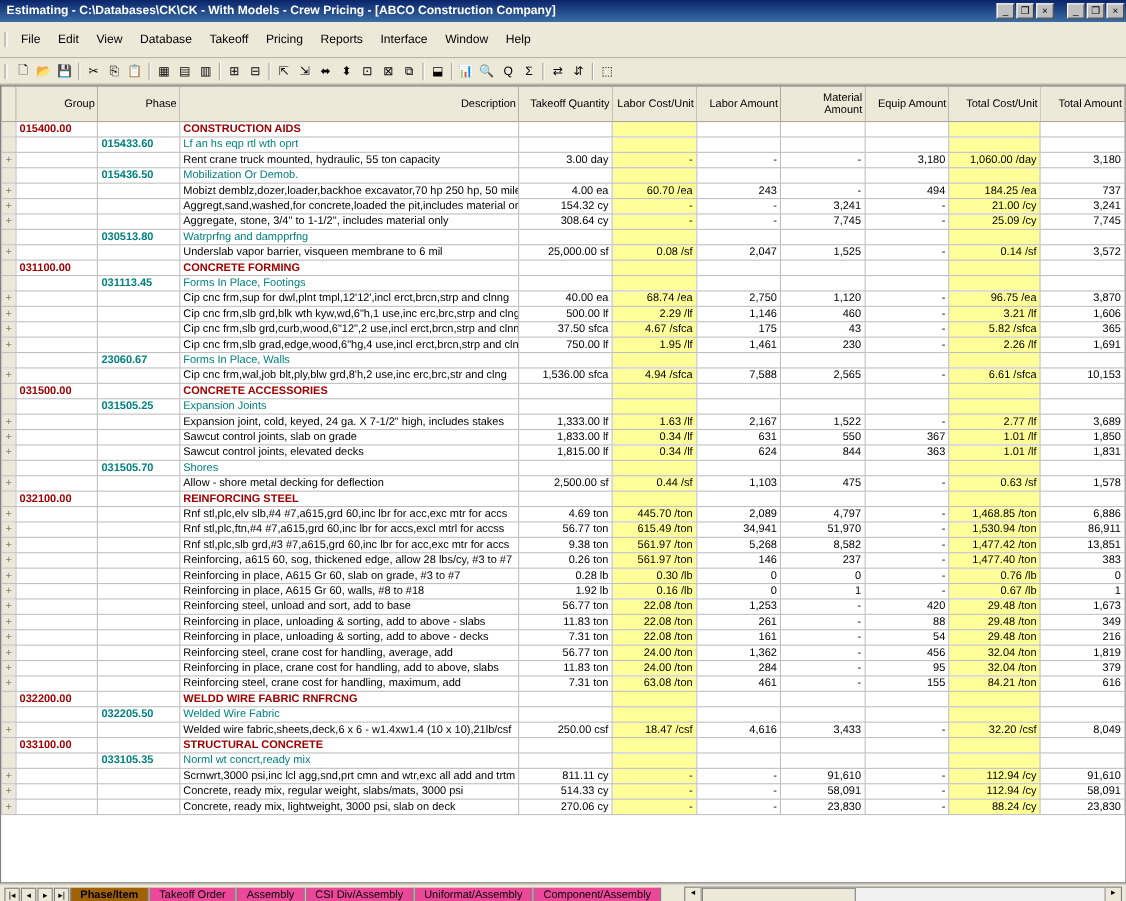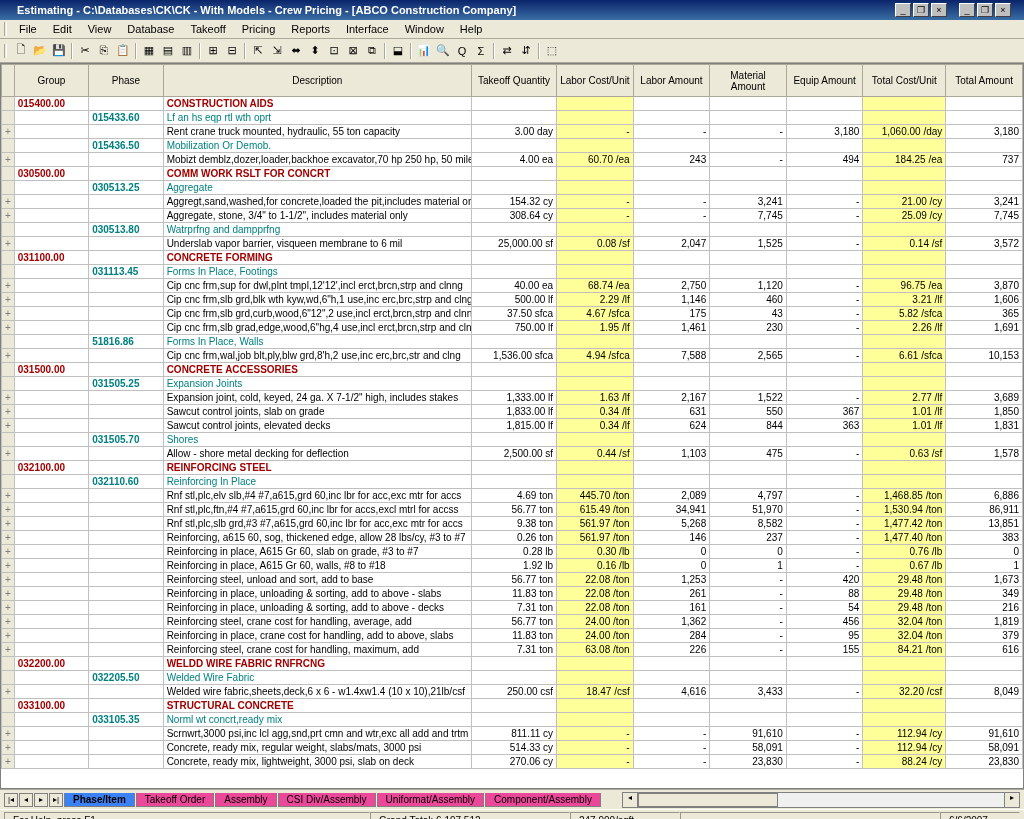--- a/index.html
+++ b/index.html
@@ -1,29 +1,29 @@
 <!DOCTYPE html>
 <html><head>
 <meta charset="utf-8">
 <style>
 * { box-sizing: border-box; margin: 0; padding: 0; }
 body { font-family: "MS Sans Serif", Tahoma, Arial, sans-serif; font-size: 11px; background: #ece9d8; width: 1024px; height: 819px; overflow: hidden; color: #000; }
-.titlebar { background: linear-gradient(to bottom, #0a246a, #3a6ea5); color: #fff; height: 20px; display: flex; align-items: center; justify-content: space-between; padding: 0 13px; }
+.titlebar { background: linear-gradient(to bottom, #0a246a, #3a6ea5); color: #fff; height: 20px; display: flex; align-items: center; justify-content: space-between; padding: 0 2px; }
 .titlebar-text { font-weight: bold; font-size: 11px; padding-left: 4px; }
 .titlebar-buttons { display: flex; gap: 2px; }
 .titlebar-btn { width: 16px; height: 14px; background: #c0c0c0; border: 1px solid #fff; border-right-color: #404040; border-bottom-color: #404040; font-size: 9px; text-align: center; line-height: 12px; cursor: pointer; color: #000; font-family: Arial; }
-.menubar { background: #ece9d8; height: 19px; display: flex; align-items: center; padding: 0 4px; border-bottom: 1px solid #aca899; }
+.menubar { background: #ece9d8; height: 33px; display: flex; align-items: center; padding: 0 4px; border-bottom: 1px solid #aca899; }
 .menu-item { padding: 2px 8px; cursor: pointer; }
 .menu-gripper { display: inline-block; width: 3px; height: 14px; border-left: 1px solid #aca899; border-right: 1px solid #fff; margin-right: 4px; }
 .toolbar { background: #ece9d8; height: 24px; display: flex; align-items: center; padding: 2px 4px; border-bottom: 1px solid #aca899; gap: 1px; }
 .tb-btn { width: 18px; height: 18px; border: 1px solid transparent; cursor: pointer; display: flex; align-items: center; justify-content: center; font-size: 11px; }
 .tb-sep { width: 2px; height: 16px; border-left: 1px solid #aca899; border-right: 1px solid #fff; margin: 0 2px; }
 .grid-wrap { height: 726px; overflow: auto; background: #fff; border: 1px solid #808080; position: relative; }
 table.grid { border-collapse: collapse; width: 100%; table-layout: fixed; }
-table.grid th { background: #ece9d8; border: 1px solid #aca899; padding: 4px 2px; font-weight: normal; font-size: 10px; text-align: center; height: 32px; position: sticky; top: 0; z-index: 5; }
+table.grid th { background: #ece9d8; border: 1px solid #aca899; padding: 4px 2px; font-weight: normal; font-size: 10px; text-align: right; height: 32px; position: sticky; top: 0; z-index: 5; }
 table.grid td { border: 1px solid #c0c0c0; padding: 1px 3px; font-size: 10px; height: 14px; white-space: nowrap; overflow: hidden; }
 .row-hdr { background: #ece9d8; border: 1px solid #aca899; width: 12px; text-align: center; font-size: 7px; color: #808080; }
 .col-group { width: 70px; }
 .col-phase { width: 70px; }
 .col-desc { width: 290px; }
 .col-qty { width: 80px; }
 .col-labor-cu { width: 72px; }
 .col-labor-amt { width: 72px; }
 .col-mat-amt { width: 72px; }
 .col-equip-amt { width: 72px; }
@@ -31,21 +31,21 @@
 .col-total-amt { width: 72px; }
 .group-code { color: #a00000; font-weight: bold; }
 .phase-code { color: #008080; font-weight: bold; }
 .level1 { color: #a00000; font-weight: bold; }
 .level2 { color: #008080; font-weight: normal; }
 .num { text-align: right; }
 .hl { background: #ffff99; }
 .tabs-bar { background: #ece9d8; height: 20px; display: flex; align-items: center; border-top: 1px solid #aca899; padding: 0 4px; }
 .tab-nav { width: 14px; height: 14px; background: #ece9d8; border: 1px solid #808080; font-size: 8px; text-align: center; cursor: pointer; margin-right: 1px; line-height: 12px; }
 .sheet-tab { padding: 1px 8px; border: 1px solid #808080; border-top: none; background: #fff; font-size: 10px; cursor: pointer; margin-right: 1px; }
-.sheet-tab.active { font-weight: bold; background: #3b82f6; }
+.sheet-tab.active { font-weight: bold; background: #a16207; }
 .sheet-tab.inactive { background: #ec4899; }
 .hscroll { flex: 1; height: 16px; margin-left: 20px; display: flex; }
 .hscroll-btn { width: 16px; height: 16px; background: #ece9d8; border: 1px solid #808080; font-size: 8px; text-align: center; }
 .hscroll-track { flex: 1; background: #f0f0f0; border-top: 1px solid #808080; border-bottom: 1px solid #808080; position: relative; }
 .hscroll-thumb { position: absolute; left: 0; width: 140px; height: 100%; background: #ece9d8; border: 1px solid #808080; }
 .statusbar { background: #ece9d8; height: 20px; display: flex; align-items: center; border-top: 1px solid #fff; padding: 0 4px; font-size: 10px; }
 .status-cell { border: 1px inset #ece9d8; padding: 1px 8px; height: 16px; line-height: 14px; }
 .status-flex { flex: 1; }
 </style>
 </head>
@@ -206,46 +206,20 @@
           <td class="">Mobizt demblz,dozer,loader,backhoe excavator,70 hp 250 hp, 50 miles</td>
           <td class="num">4.00  ea</td>
           <td class="num hl">60.70  /ea</td>
           <td class="num">243</td>
           <td class="num">-</td>
           <td class="num">494</td>
           <td class="num hl">184.25  /ea</td>
           <td class="num">737</td>
         </tr>
         <tr>
-          <td class="row-hdr"></td>
-          <td class="group-code">030500.00</td>
-          <td class=""></td>
-          <td class="level1">COMM WORK RSLT FOR CONCRT</td>
-          <td class="num"></td>
-          <td class="num hl"></td>
-          <td class="num"></td>
-          <td class="num"></td>
-          <td class="num"></td>
-          <td class="num hl"></td>
-          <td class="num"></td>
-        </tr>
-        <tr>
-          <td class="row-hdr"></td>
-          <td class=""></td>
-          <td class="phase-code">030513.25</td>
-          <td class="level2">Aggregate</td>
-          <td class="num"></td>
-          <td class="num hl"></td>
-          <td class="num"></td>
-          <td class="num"></td>
-          <td class="num"></td>
-          <td class="num hl"></td>
-          <td class="num"></td>
-        </tr>
-        <tr>
           <td class="row-hdr">+</td>
           <td class=""></td>
           <td class=""></td>
           <td class="">Aggregt,sand,washed,for concrete,loaded the pit,includes material only</td>
           <td class="num">154.32  cy</td>
           <td class="num hl">-</td>
           <td class="num">-</td>
           <td class="num">3,241</td>
           <td class="num">-</td>
           <td class="num hl">21.00  /cy</td>
@@ -364,21 +338,21 @@
           <td class="num hl">1.95  /lf</td>
           <td class="num">1,461</td>
           <td class="num">230</td>
           <td class="num">-</td>
           <td class="num hl">2.26  /lf</td>
           <td class="num">1,691</td>
         </tr>
         <tr>
           <td class="row-hdr"></td>
           <td class=""></td>
-          <td class="phase-code">51816.86</td>
+          <td class="phase-code">23060.67</td>
           <td class="level2">Forms In Place, Walls</td>
           <td class="num"></td>
           <td class="num hl"></td>
           <td class="num"></td>
           <td class="num"></td>
           <td class="num"></td>
           <td class="num hl"></td>
           <td class="num"></td>
         </tr>
         <tr>
@@ -492,33 +466,20 @@
           <td class="level1">REINFORCING STEEL</td>
           <td class="num"></td>
           <td class="num hl"></td>
           <td class="num"></td>
           <td class="num"></td>
           <td class="num"></td>
           <td class="num hl"></td>
           <td class="num"></td>
         </tr>
         <tr>
-          <td class="row-hdr"></td>
-          <td class=""></td>
-          <td class="phase-code">032110.60</td>
-          <td class="level2">Reinforcing In Place</td>
-          <td class="num"></td>
-          <td class="num hl"></td>
-          <td class="num"></td>
-          <td class="num"></td>
-          <td class="num"></td>
-          <td class="num hl"></td>
-          <td class="num"></td>
-        </tr>
-        <tr>
           <td class="row-hdr">+</td>
           <td class=""></td>
           <td class=""></td>
           <td class="">Rnf stl,plc,elv slb,#4 #7,a615,grd 60,inc lbr for acc,exc mtr for accs</td>
           <td class="num">4.69  ton</td>
           <td class="num hl">445.70  /ton</td>
           <td class="num">2,089</td>
           <td class="num">4,797</td>
           <td class="num">-</td>
           <td class="num hl">1,468.85  /ton</td>
@@ -654,21 +615,21 @@
           <td class="num hl">32.04  /ton</td>
           <td class="num">379</td>
         </tr>
         <tr>
           <td class="row-hdr">+</td>
           <td class=""></td>
           <td class=""></td>
           <td class="">Reinforcing steel, crane cost for handling, maximum, add</td>
           <td class="num">7.31  ton</td>
           <td class="num hl">63.08  /ton</td>
-          <td class="num">226</td>
+          <td class="num">461</td>
           <td class="num">-</td>
           <td class="num">155</td>
           <td class="num hl">84.21  /ton</td>
           <td class="num">616</td>
         </tr>
         <tr>
           <td class="row-hdr"></td>
           <td class="group-code">032200.00</td>
           <td class=""></td>
           <td class="level1">WELDD WIRE FABRIC RNFRCNG</td>

